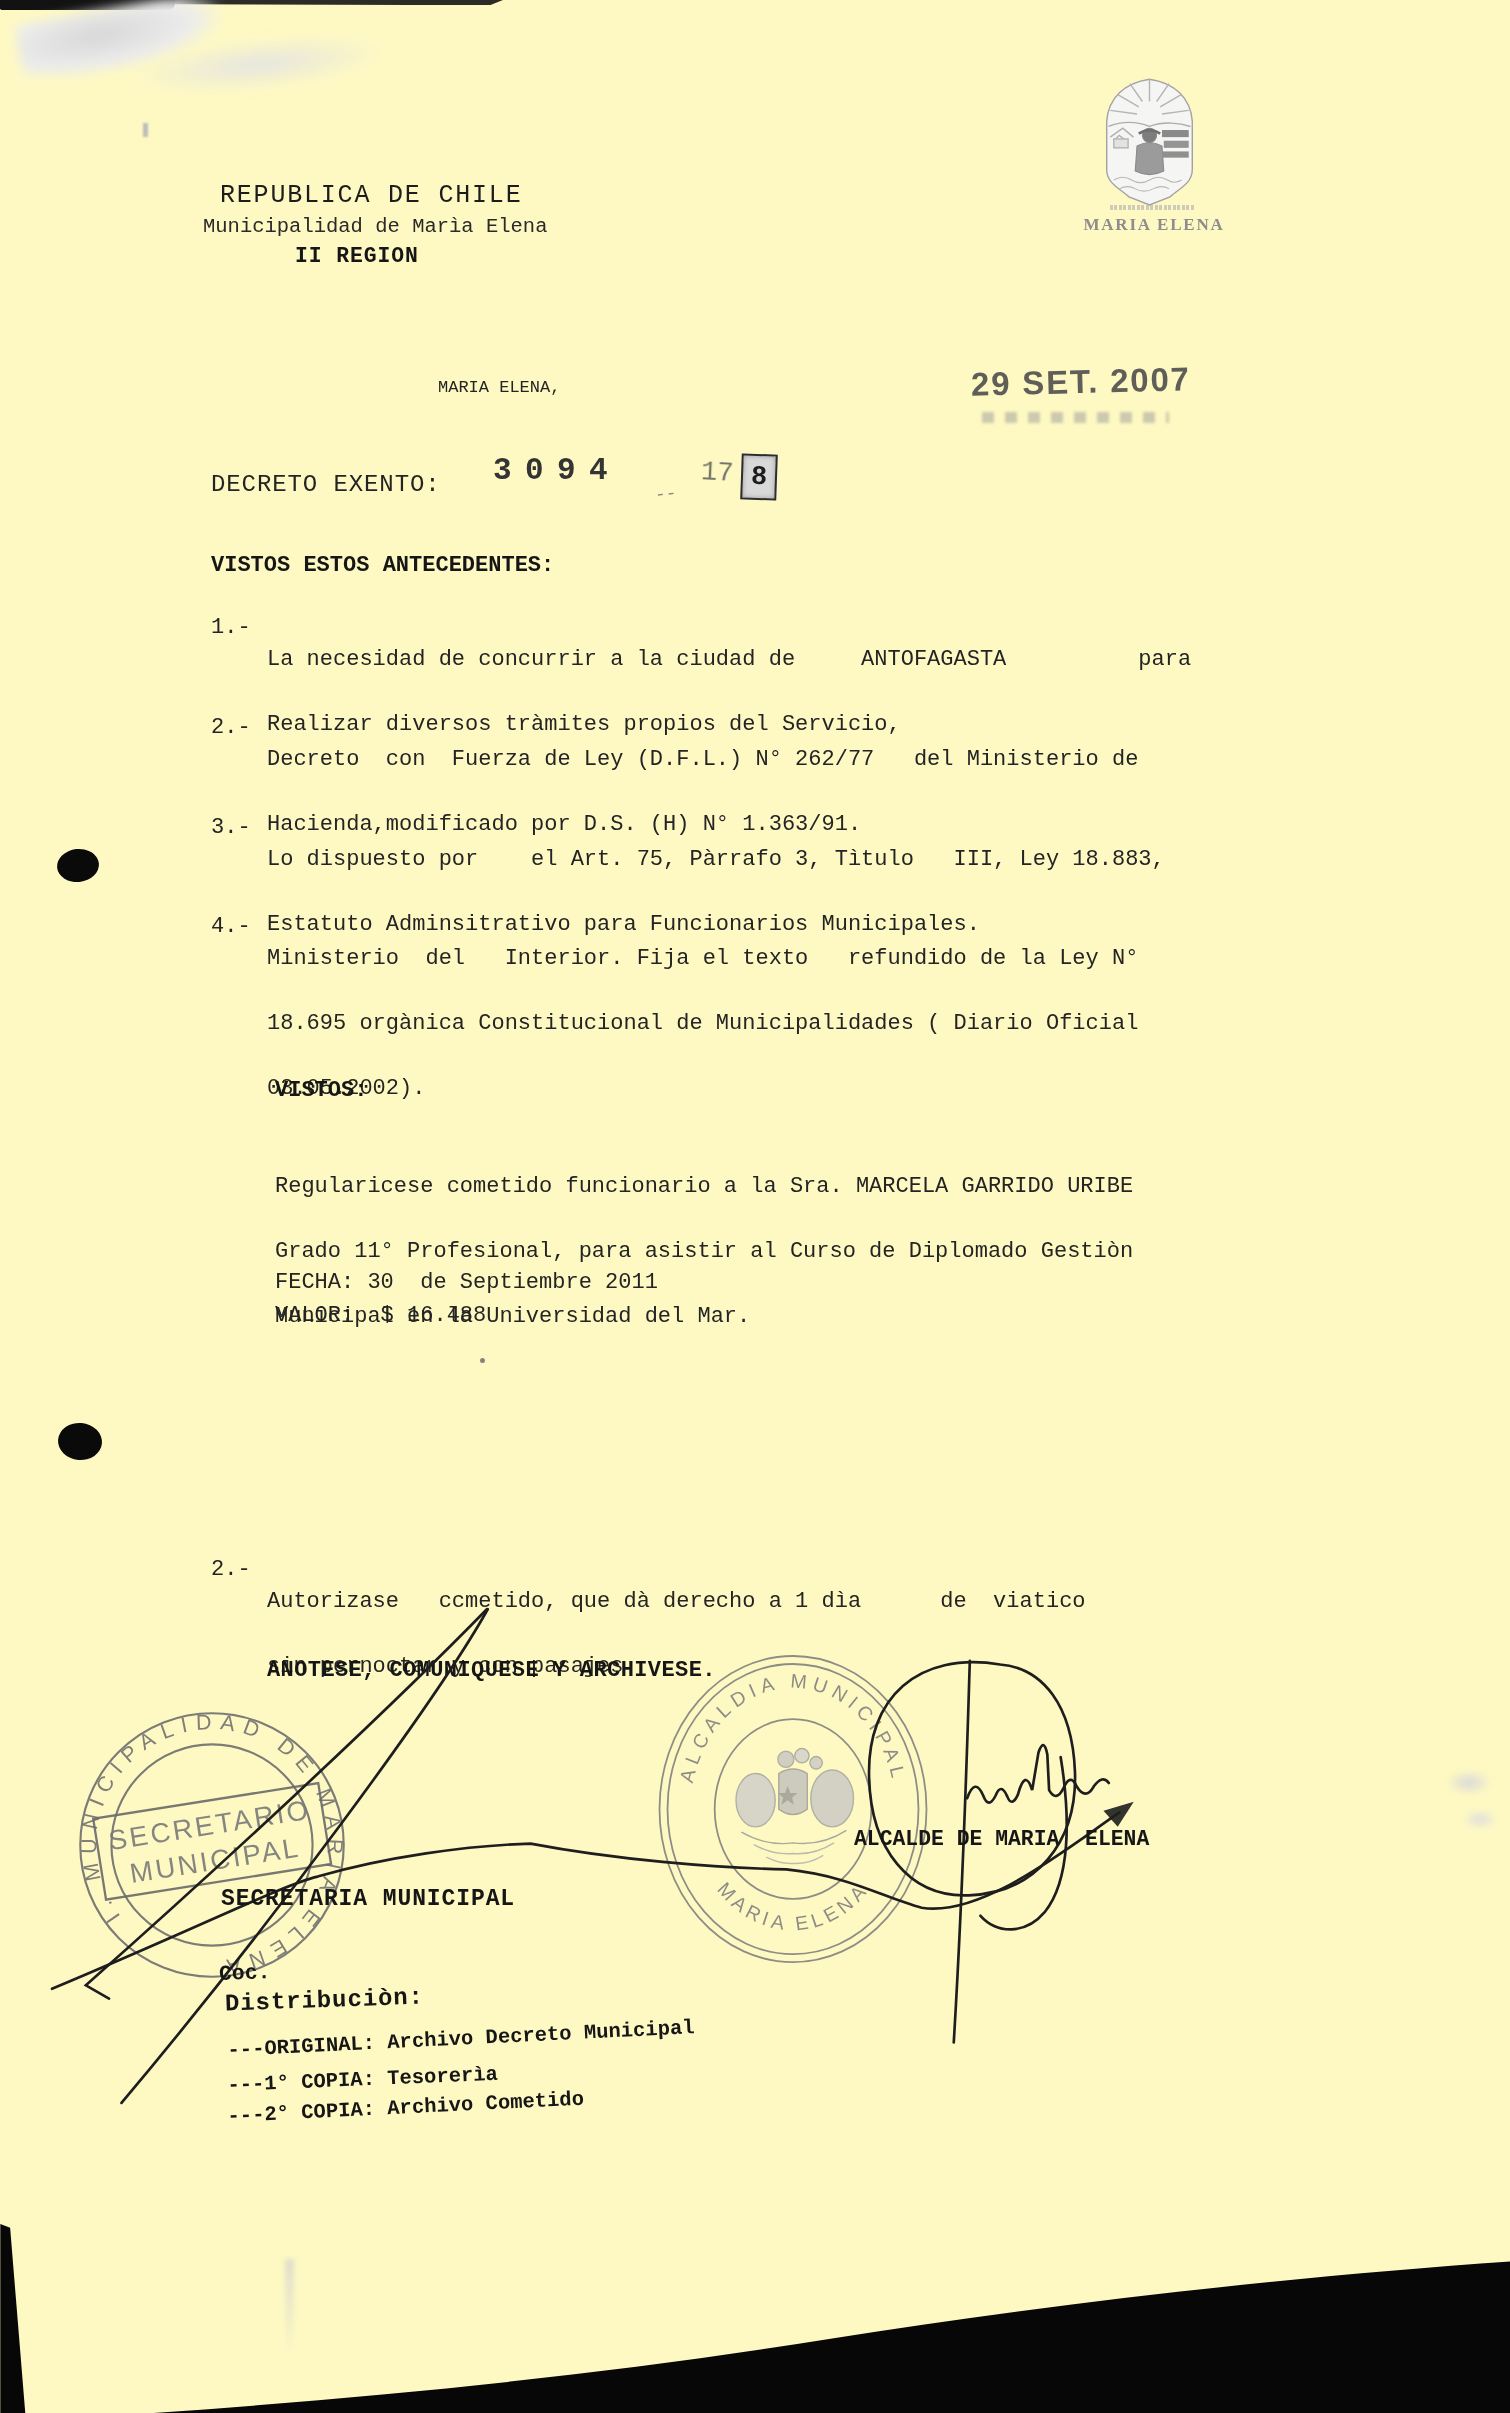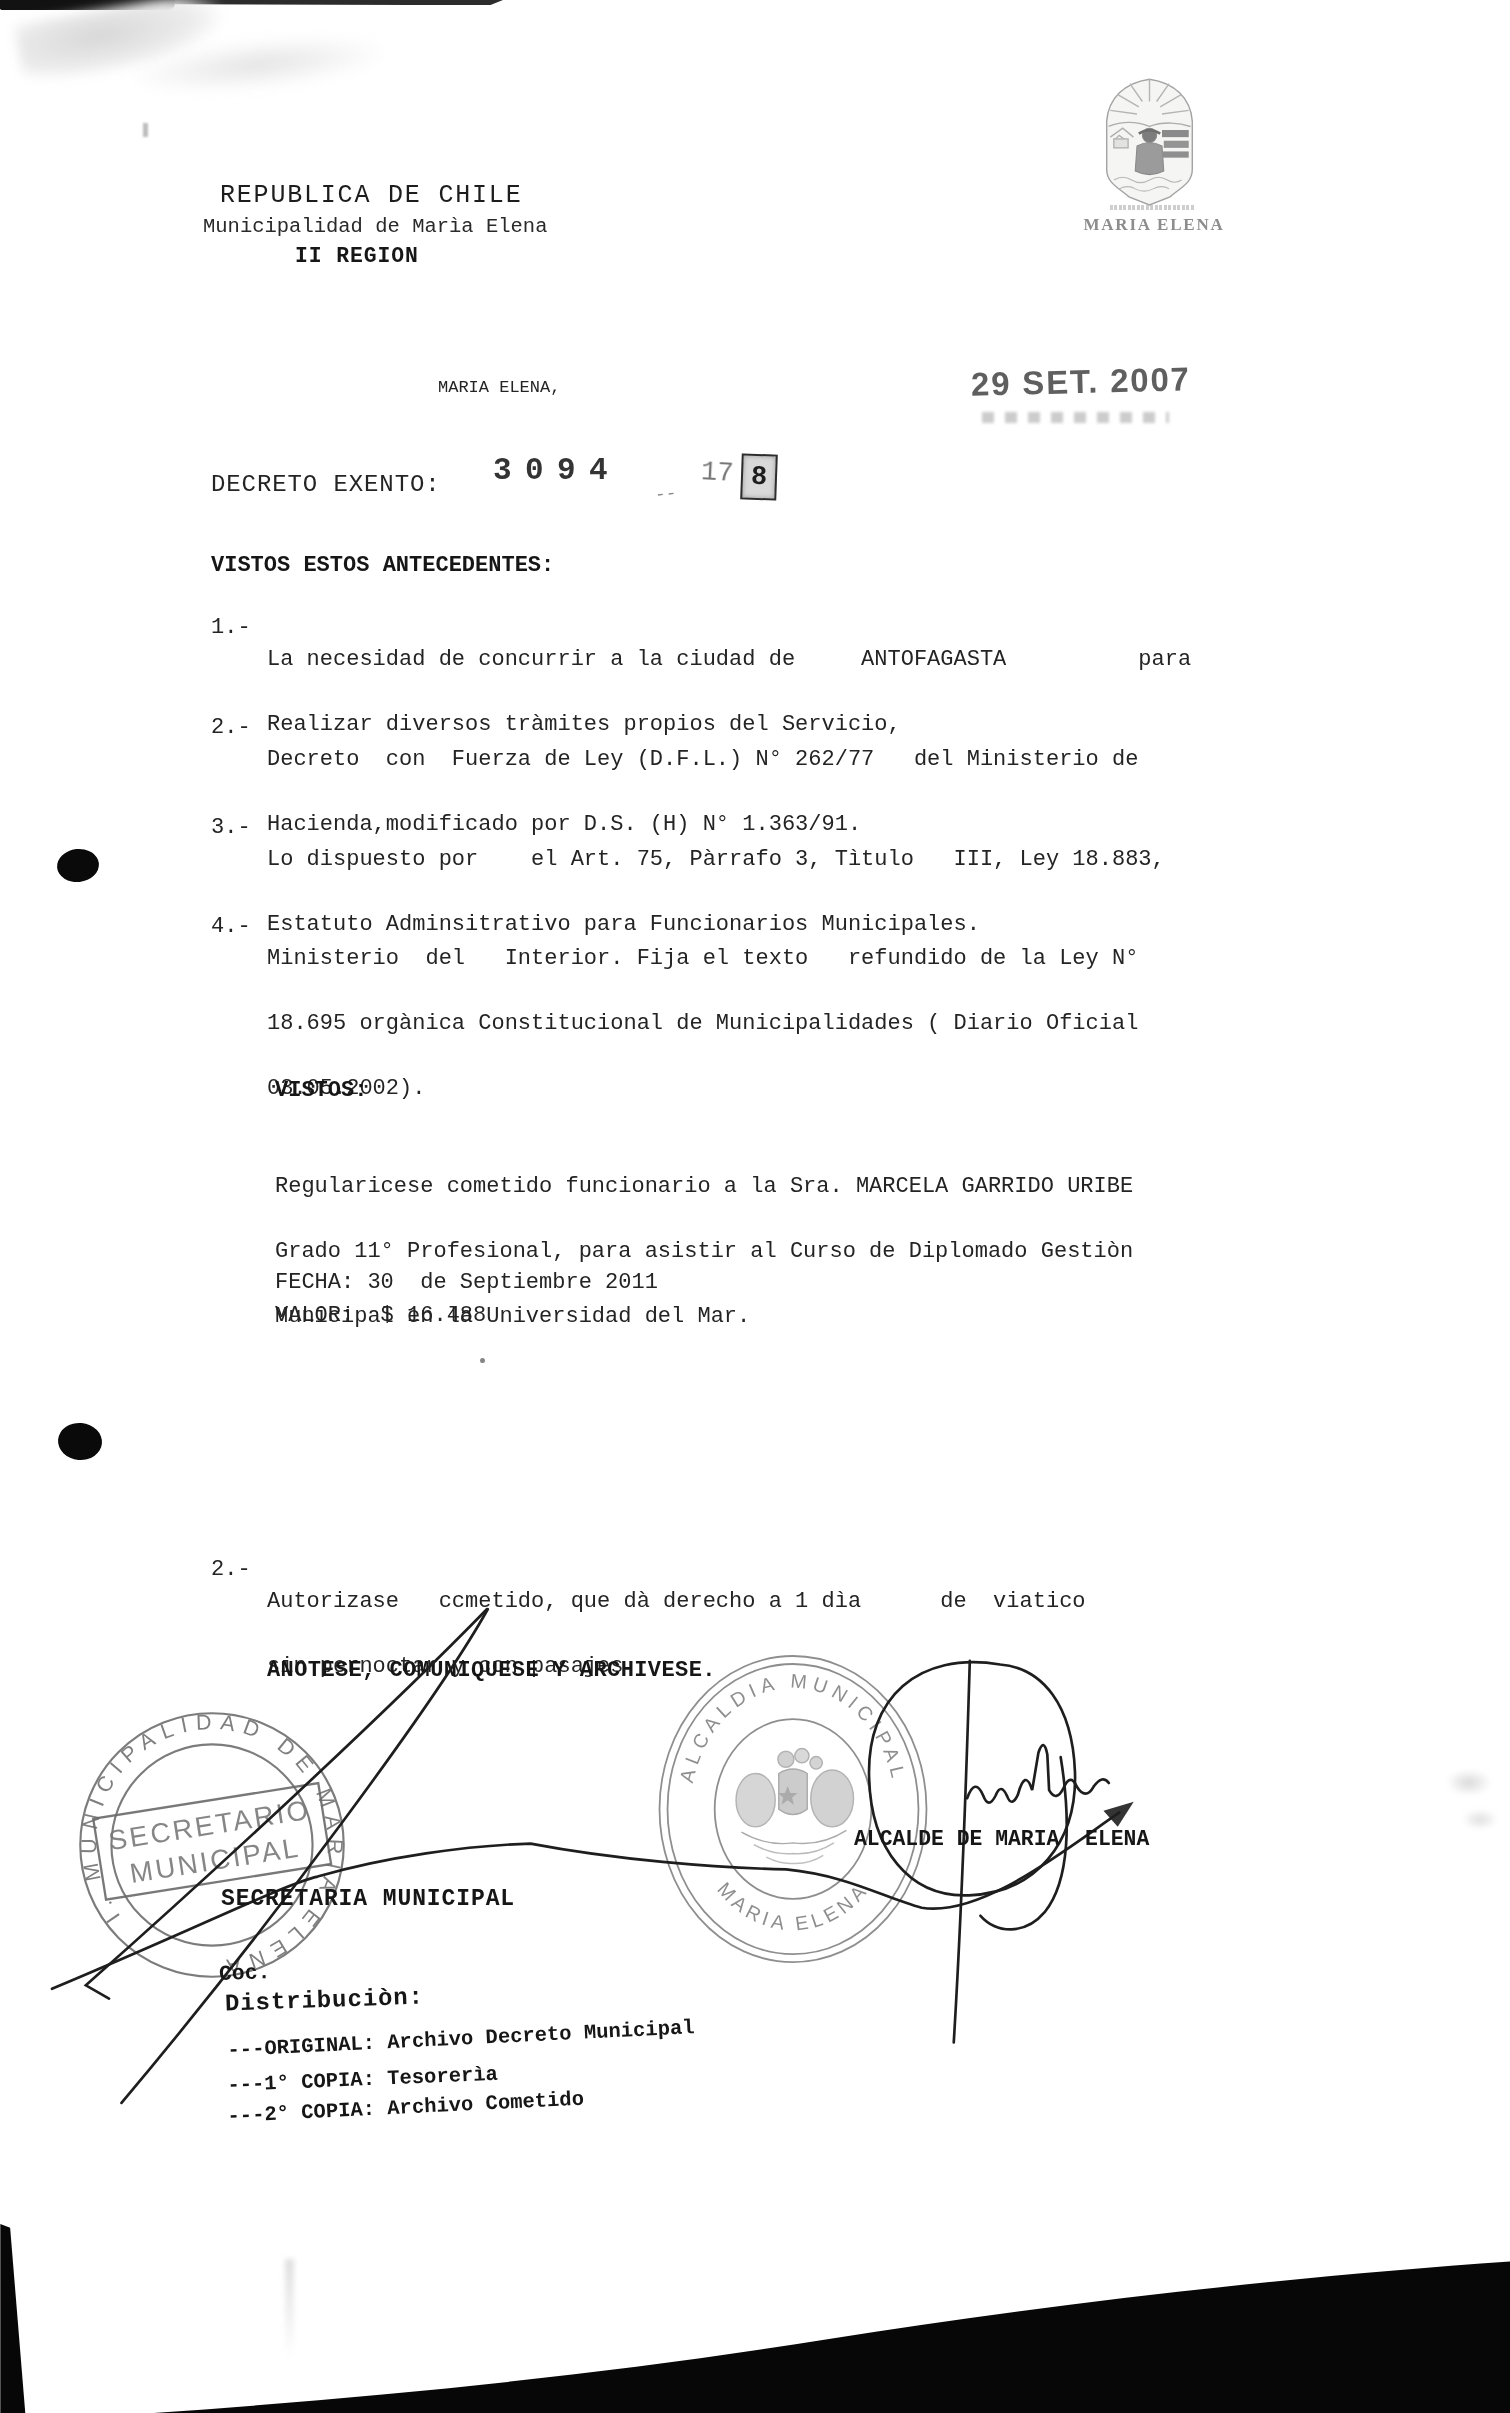--- a/index.html
+++ b/index.html
@@ -1,16 +1,16 @@
 <!DOCTYPE html>
 <html style="font-size:14.3px"><head>
 <meta charset="utf-8">
 <style>
   html,body{margin:0;padding:0;background:#e8e8e8;}
-  .page{position:relative;width:1511px;height:2413px;background:#ffffff;overflow:hidden;
+  .page{position:relative;width:1511px;height:2413px;background:#fef9c3;overflow:hidden;
         font-family:"Liberation Mono",monospace;color:#222;}
   .abs{position:absolute;white-space:pre;}
   .mono{font-family:"Liberation Mono",monospace;color:#242424;}
   .b{font-weight:bold;color:#161616;}
   
   .country{left:220px;top:181px;font-size:25px;letter-spacing:1.8px;color:#1d1d1d;}
   .muni{left:203px;top:215px;font-size:20.5px;color:#2a2a2a;}
   .region{left:295px;top:244px;font-size:21.4px;letter-spacing:0.9px;}
   
   .logo-caption{left:1074px;top:215px;width:160px;text-align:center;

